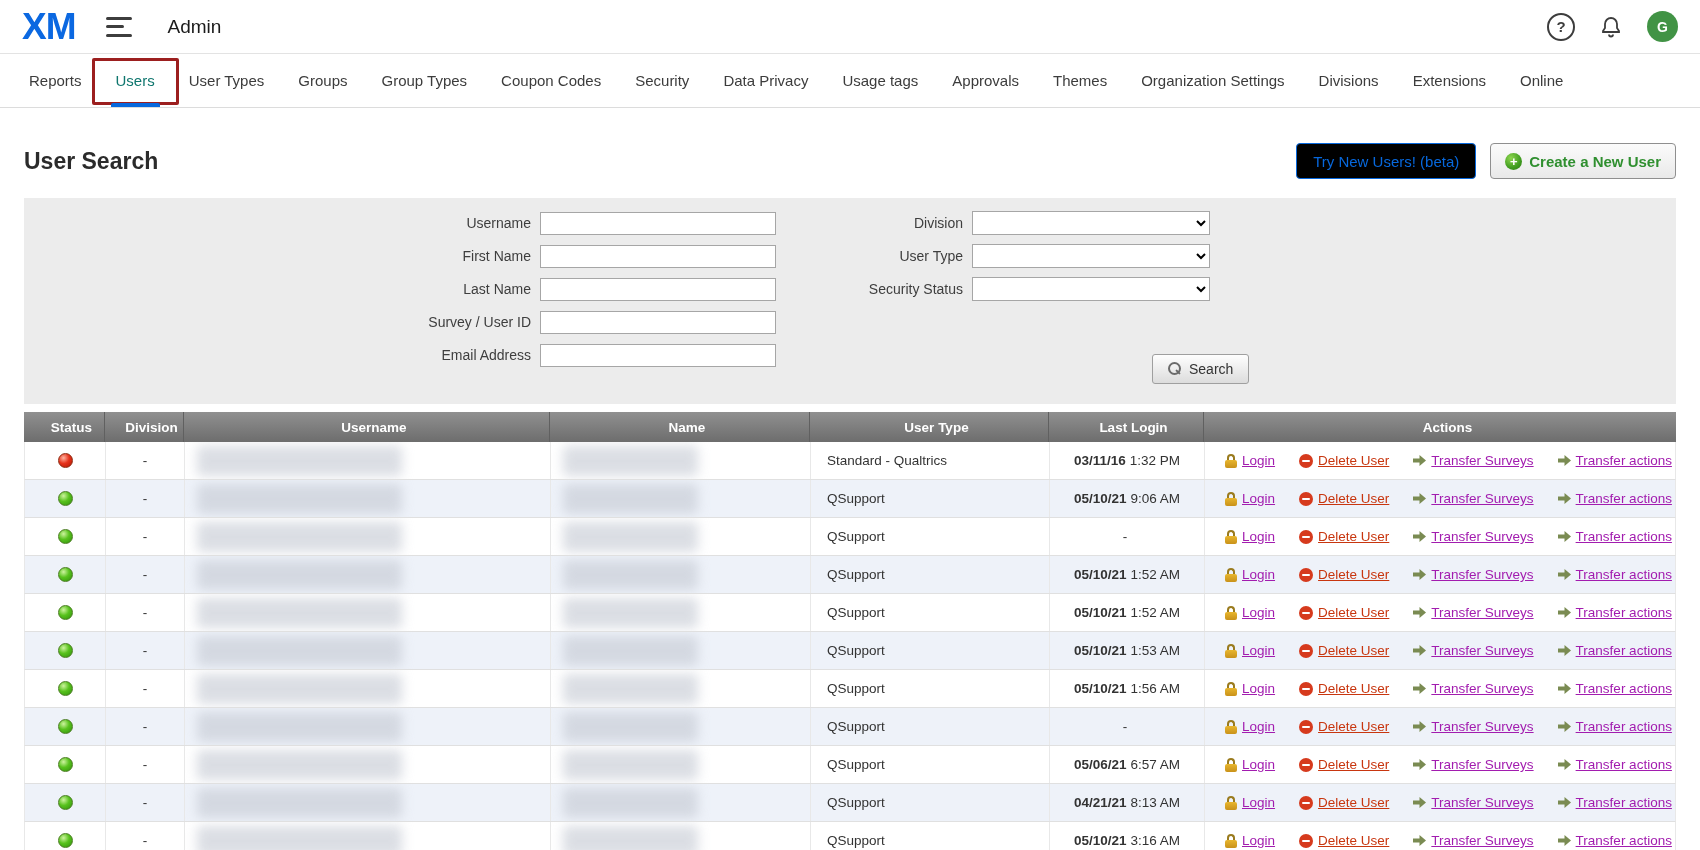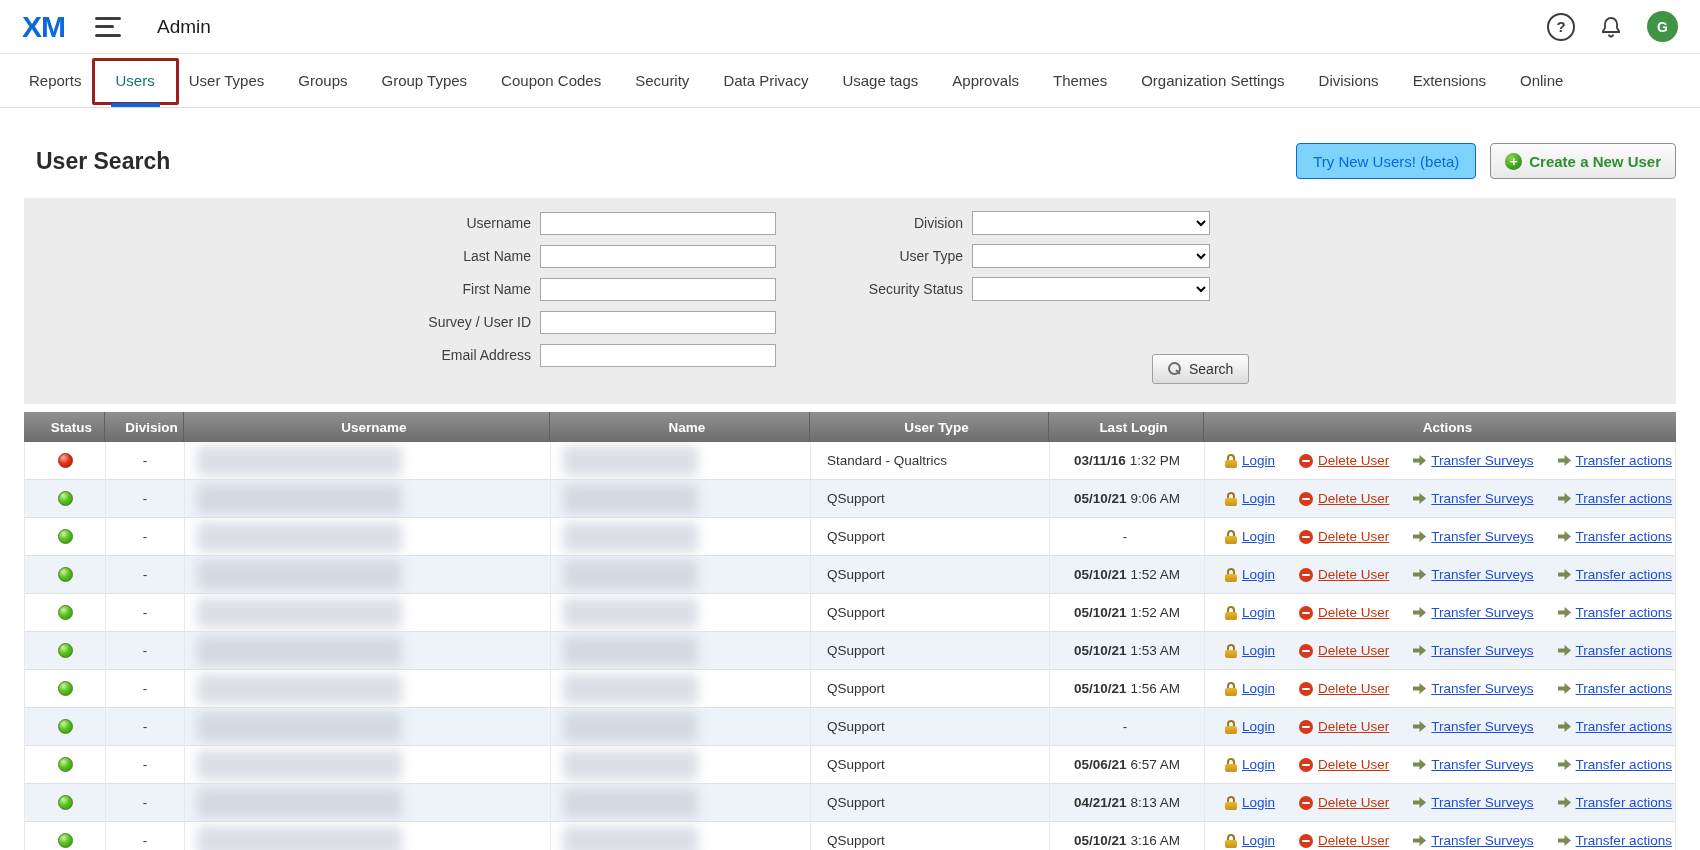--- a/index.html
+++ b/index.html
@@ -8,42 +8,42 @@
     width:1700px; height:850px; overflow:hidden;
     font-family:"Liberation Sans", sans-serif;
     background:#ffffff; color:#333;
   }
 
   
   .topbar {
     height:54px; display:flex; align-items:center;
     padding:0 22px; border-bottom:1px solid #e3e3e3; background:#fff;
   }
-  .logo { font-size:30px; font-weight:bold; color:#0b68e1; letter-spacing:-1px; margin-right:30px; }
+  .logo { font-size:37px; font-weight:bold; color:#0b68e1; letter-spacing:-1px; margin-right:30px; }
   .hamburger { width:26px; height:20px; display:flex; flex-direction:column; justify-content:space-between; background:none; border:none; padding:0; margin-right:36px; cursor:pointer; }
   .hamburger i { display:block; height:3px; background:#3d3d3d; border-radius:2px; }
   .hamburger i:nth-child(2){ width:72%; }
   .app-title { font-size:19px; font-weight:500; color:#1b1b1b; margin:0; }
   .topbar-right { margin-left:auto; display:flex; align-items:center; gap:24px; }
   .help-btn { width:28px; height:28px; border-radius:50%; border:2px solid #3d3d3d; background:none; color:#3d3d3d; font-weight:bold; font-size:15px; display:flex; align-items:center; justify-content:center; cursor:pointer; }
   .bell-btn { background:none; border:none; padding:0; cursor:pointer; display:flex; }
   .avatar { width:31px; height:31px; border-radius:50%; background:#419345; color:#fff; font-weight:bold; font-size:14px; display:flex; align-items:center; justify-content:center; cursor:pointer; }
 
   
   .navbar { height:54px; display:flex; align-items:stretch; padding:0 12px; border-bottom:1px solid #dcdcdc; white-space:nowrap; overflow:hidden; }
   .tab { position:relative; display:flex; align-items:center; padding:0 17px; font-size:15px; color:#3c3c3c; cursor:pointer; }
   .tab.active { color:#0f766e; font-weight:normal; }
   .tab.active::after { content:''; position:absolute; left:12px; right:12px; bottom:0; height:4px; background:#0768dd; border-radius:2px 2px 0 0; }
   .annotation-box { position:absolute; left:-7px; right:-7px; top:4px; bottom:2px; border:3px solid #9c1f1f; border-radius:2px; pointer-events:none; }
 
   
   .page-head { display:flex; align-items:center; justify-content:space-between; margin:34px 24px 18px; height:38px; }
-  .page-title { font-size:23px; font-weight:bold; color:#2b2b2b; margin:12px; }
+  .page-title { font-size:23px; font-weight:bold; color:#2b2b2b; margin:0; }
   .head-buttons { display:flex; align-items:center; gap:14px; }
-  .btn-try { height:36px; padding:0 16px; background:#7dd3fc; border:1px solid #0768dd; border-radius:4px; color:#0768dd; font-size:15px; cursor:pointer; font-family:inherit; }
+  .btn-try { height:36px; padding:0 16px; background:#000000; border:1px solid #0768dd; border-radius:4px; color:#0768dd; font-size:15px; cursor:pointer; font-family:inherit; }
   .btn-create { height:36px; padding:0 14px; background:linear-gradient(#fbfbfb,#e9e9e9); border:1px solid #8f8f8f; border-radius:4px; color:#2f8f2f; font-size:15px; font-weight:bold; display:flex; align-items:center; gap:7px; cursor:pointer; font-family:inherit; }
   .plus-icon { width:17px; height:17px; border-radius:50%; background:radial-gradient(circle at 35% 30%, #8ed64f, #3f9c1f 60%, #2d7a12); color:#fff; font-weight:bold; font-size:13px; line-height:17px; text-align:center; flex:0 0 auto; }
 
   
   .search-panel { position:relative; margin:0 24px; height:206px; background:#ececec; }
   .left-col { position:absolute; left:0; top:13px; }
   .f-row { display:flex; align-items:center; margin-bottom:9px; height:24px; }
   .f-row label { width:516px; text-align:right; padding-right:9px; font-size:14px; color:#3e3e3e; }
   .f-row input { width:236px; height:23px; border:1px solid #a6a6a6; background:#fff; font-size:13px; padding:0 5px; font-family:inherit; }
   .right-col { position:absolute; left:670px; top:13px; }
@@ -67,21 +67,21 @@
   .td-usertype { justify-content:flex-start; padding-left:16px; }
   .td-actions { justify-content:flex-start; padding-left:20px; gap:24px; border-right:none; }
   .led { width:15px; height:15px; border-radius:50%; display:inline-block; }
   .led.green { background:radial-gradient(circle at 35% 30%, #cdf39e, #58c21d 45%, #2f8f0c); border:1px solid #4a7d21; }
   .led.red { background:radial-gradient(circle at 35% 30%, #ffb3a0, #e6331c 45%, #b01500); border:1px solid #8d2a10; }
   .blur-blob { height:30px; border-radius:3px; background:#c3c8d2; opacity:.6; filter:blur(6px); display:inline-block; }
   .blob-user { width:205px; }
   .blob-name { width:135px; }
   .login-date { font-weight:bold; }
   .login-time { margin-left:4px; }
-  .action { display:flex; align-items:center; gap:5px; color:#1d4ed8; text-decoration:underline; font-size:13.5px; cursor:pointer; white-space:nowrap; }
+  .action { display:flex; align-items:center; gap:5px; color:#a21caf; text-decoration:underline; font-size:13.5px; cursor:pointer; white-space:nowrap; }
   .action.delete { color:#c8360f; }
   .icon-lock { position:relative; width:12px; height:14px; display:inline-block; flex:0 0 auto; }
   .icon-lock .shackle { position:absolute; top:0; left:2px; width:8px; height:8px; border:2px solid #9a7b1e; border-bottom:none; border-radius:4px 4px 0 0; }
   .icon-lock .lock-body { position:absolute; bottom:0; left:0; width:12px; height:8px; background:linear-gradient(#e8b62e,#c9921a); border-radius:2px; }
   .icon-noentry { width:14px; height:14px; border-radius:50%; background:#d63a1d; position:relative; display:inline-block; flex:0 0 auto; }
   .icon-noentry::after { content:''; position:absolute; left:3px; top:6px; width:8px; height:2.5px; background:#fff; border-radius:1px; }
   .icon-arrow { flex:0 0 auto; display:inline-block; }
 </style>
 </head>
 <body>
@@ -168,25 +168,25 @@
     </div>
   </div>
 
   <section class="search-panel">
     <div class="left-col">
       <div class="f-row">
         <label>Username</label>
         <input type="text" style="">
       </div>
       <div class="f-row">
+        <label>First Name</label>
+        <input type="text" style="">
+      </div>
+      <div class="f-row">
         <label>Last Name</label>
-        <input type="text" style="">
-      </div>
-      <div class="f-row">
-        <label>First Name</label>
         <input type="text" style="">
       </div>
       <div class="f-row">
         <label>Survey / User ID</label>
         <input type="text" style="">
       </div>
       <div class="f-row">
         <label>Email Address</label>
         <input type="text" style="">
       </div>

